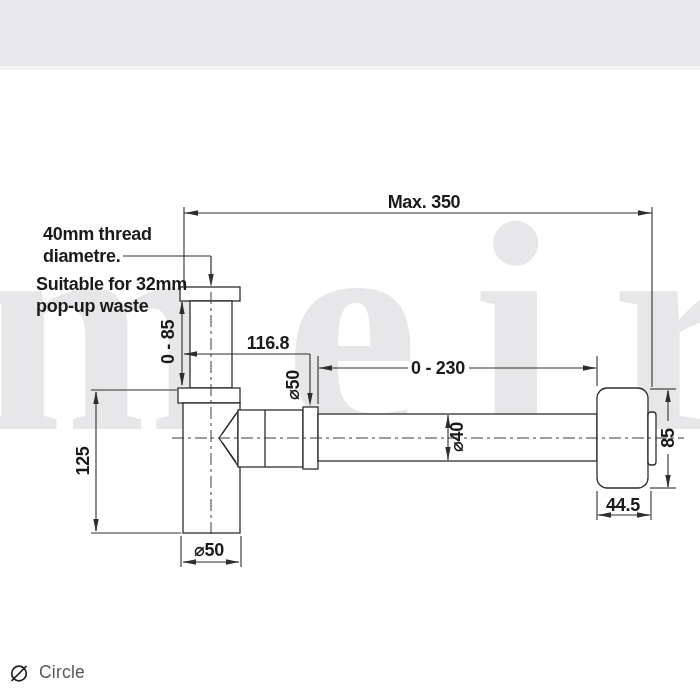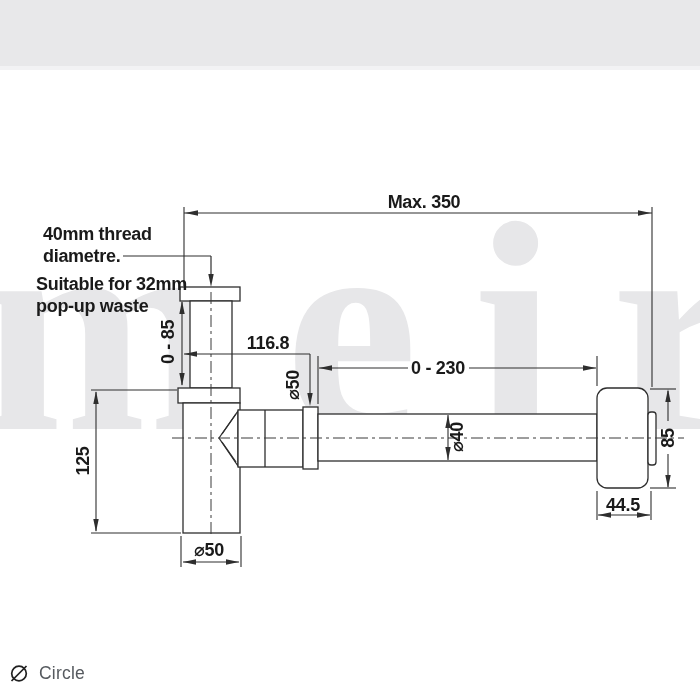--- a/index.html
+++ b/index.html
@@ -6,21 +6,21 @@
   .stage{position:relative;width:700px;height:700px;background:#fff;overflow:hidden;
          font-family:"Liberation Sans",sans-serif;}
   .header-band{position:absolute;left:0;top:0;width:700px;height:66px;}
   .header-strip{position:absolute;left:0;top:66px;width:700px;height:4px;}
   .watermark{position:absolute;left:-20px;top:178px;font-family:"Liberation Serif",serif;
              font-weight:700;font-size:300px;line-height:1;letter-spacing:55px;
              white-space:nowrap;user-select:none;z-index:0;}
   svg.drawing{position:absolute;left:0;top:0;z-index:1;}
   svg.drawing text{font-family:"Liberation Sans","DejaVu Sans",sans-serif;font-size:18px;
                    font-weight:600;letter-spacing:-0.3px;}
-  .footer{position:absolute;left:8px;top:662px;display:flex;align-items:center;gap:9px;z-index:2;}
+  .footer{position:absolute;left:8px;top:662px;display:flex;gap:9px;z-index:2;}
   .footer .label{font-size:17.5px;color:#565a5f;letter-spacing:.2px;}
 </style>
 </head>
 <body>
 
 <div class="stage">
 
   <div class="header-band" style="background: rgb(232, 232, 234);"></div>
   <div class="header-strip" style="background: rgb(242, 242, 244);"></div>
 

